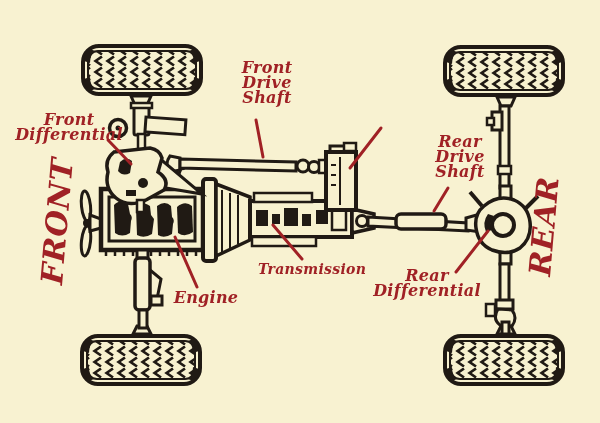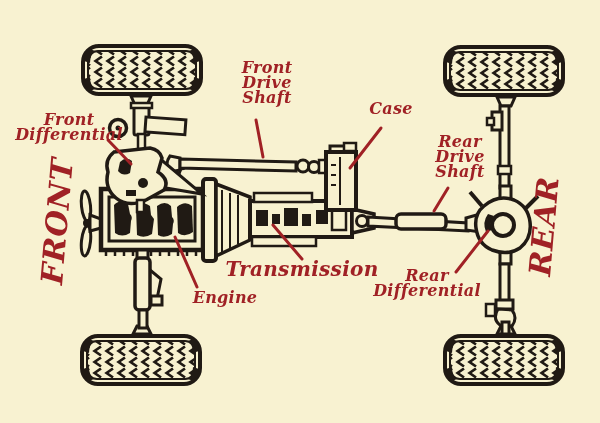--- a/index.html
+++ b/index.html
@@ -34,22 +34,22 @@
     letter-spacing:1px;
     white-space:nowrap;
     transform:translate(-50%,-50%) rotate(-85deg);
     user-select:none;
   }
   .lbl-front-differential{left:69px;top:127px;}
   .lbl-front-drive-shaft{left:267px;top:82px;}
   .lbl-transfer-case{left:391px;top:108px;}
   .lbl-rear-drive-shaft{left:460px;top:156px;}
   .lbl-rear-differential{left:427px;top:283px;}
-  .lbl-transmission{left:302px;top:269px;font-size:20px;}
-  .lbl-engine{left:206px;top:297px;margin-left:19px;}
+  .lbl-transmission{left:312px;top:269px;font-size:14px;}
+  .lbl-engine{left:206px;top:297px;}
   .side-front{left:57px;top:221px;}
   .side-rear{left:544px;top:226px;}
 </style>
 </head>
 <body>
 
 <div class="stage">
 
   <svg width="600" height="423" viewBox="0 0 600 423">
     <defs>
@@ -204,21 +204,20 @@
     <span class="ln">Differential</span>
   </div>
 
   <div class="lbl lbl-front-drive-shaft">
     <span class="ln">Front</span>
     <span class="ln">Drive</span>
     <span class="ln">Shaft</span>
   </div>
 
   <div class="lbl lbl-transfer-case">
-    <span class="ln">Case</span>
   </div>
 
   <div class="lbl lbl-rear-drive-shaft">
     <span class="ln">Rear</span>
     <span class="ln">Drive</span>
     <span class="ln">Shaft</span>
   </div>
 
   <div class="lbl lbl-rear-differential">
     <span class="ln">Rear</span>

